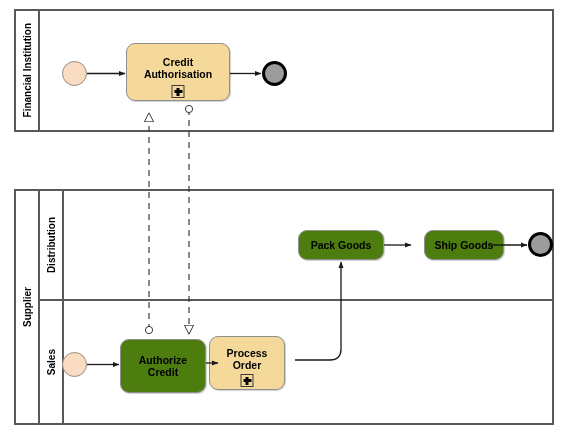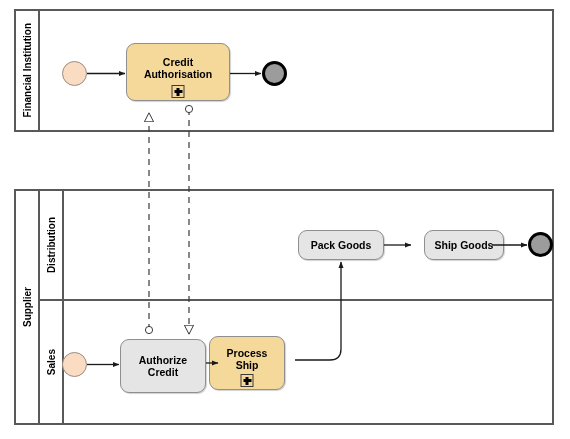--- a/index.html
+++ b/index.html
@@ -79,21 +79,21 @@
     display: flex;
     align-items: center;
     justify-content: center;
     text-align: center;
     font-size: 10.5px;
     font-weight: bold;
     color: #000000;
     line-height: 12.5px;
     box-shadow: 1px 1px 1px rgba(0,0,0,0.18);
   }
-  .task.light { background: #e5e5e5; }
+  .task.light { background: #4d7c0f; }
   .task.dark  { background: #f5d99b; }
   .task .tlabel { display: block; padding: 0 4px; }
   .task.has-marker .tlabel { transform: translateY(-4px); }
 
   
   .marker-plus {
     position: absolute;
     left: 50%;
     bottom: 2px;
     transform: translateX(-50%);
@@ -197,21 +197,21 @@
 
   <div class="end-event" style="left:528px; top:232px;"></div>
 
   <div class="start-event" style="left:62px; top:352px;"></div>
 
   <div class="task light" style="left:120px; top:339px; width:86px; height:54px;">
     <span class="tlabel"><span>Authorize</span><br><span>Credit</span></span>
   </div>
 
   <div class="task dark has-marker" style="left:209px; top:336px; width:76px; height:54px;">
-    <span class="tlabel"><span>Process</span><br><span>Ship</span></span>
+    <span class="tlabel"><span>Process</span><br><span>Order</span></span>
     <span class="marker-plus"></span>
   </div>
 
   <svg class="wires" viewBox="0 0 570 439" xmlns="http://www.w3.org/2000/svg">
     <defs>
       <marker id="seqArrow" markerWidth="7" markerHeight="7" refX="6.2" refY="3" orient="auto" markerUnits="userSpaceOnUse">
         <path d="M0,0.4 L6.6,3 L0,5.6 z" fill="#1a1a1a"></path>
       </marker>
       <marker id="seqArrowUp" markerWidth="7" markerHeight="7" refX="6.2" refY="3" orient="auto" markerUnits="userSpaceOnUse">
         <path d="M0,0.4 L6.6,3 L0,5.6 z" fill="#1a1a1a"></path>

